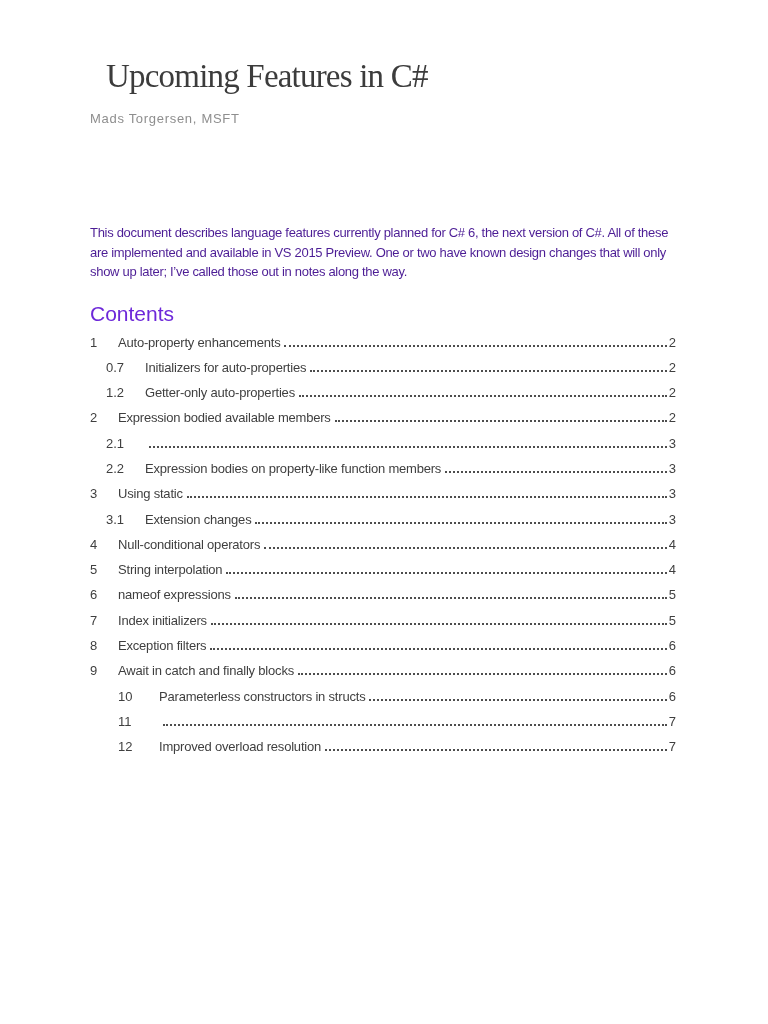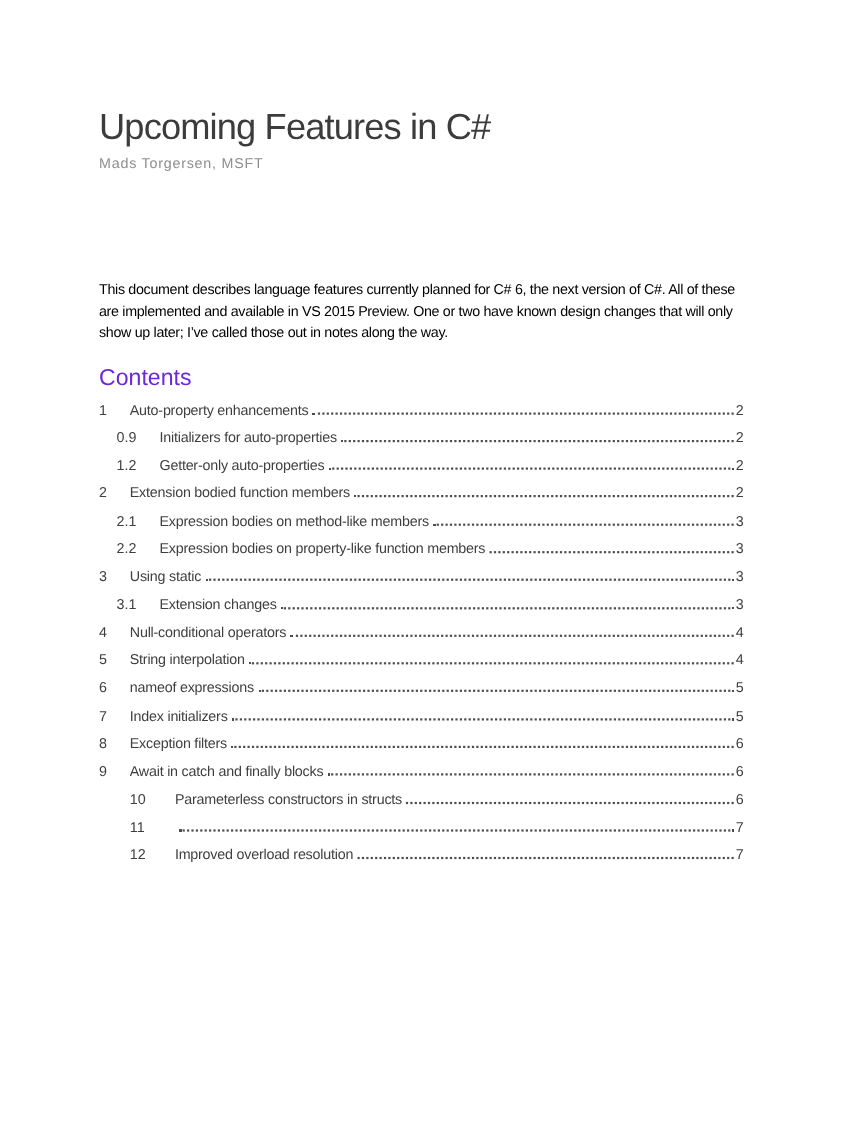--- a/index.html
+++ b/index.html
@@ -13,27 +13,28 @@
     height: 1024px;
     background: #ffffff;
     overflow: hidden;
     font-family: "Liberation Sans", "DejaVu Sans", sans-serif;
     color: #3f3f3f;
   }
   .content {
     padding: 0 92px 0 90px;
   }
   .doc-title {
-    margin: 0;
-    padding-top: 96px;
+    margin: 16px;
+    padding-top: 41px;
     font-size: 33px;
     font-weight: 300;
     letter-spacing: -0.8px;
     line-height: 38px;
     color: #3c3c3c;
+    font-family: Liberation Serif, serif;
   }
   .doc-subtitle {
     margin-top: 7px;
     font-size: 13px;
     letter-spacing: 0.7px;
     color: #8e8e8e;
   }
   .intro {
     margin: 97px 0 0 0;
     font-size: 13px;
@@ -91,50 +92,49 @@
     flex: 0 0 auto;
   }
 </style>
 </head>
 <body>
 
 <div class="page" style="background: rgb(255, 255, 255);">
   <div class="content">
     <h1 class="doc-title" style="color: rgb(60, 60, 60);">Upcoming Features in C#</h1>
     <div class="doc-subtitle" style="color: rgb(142, 142, 142);">Mads Torgersen, MSFT</div>
-    <p class="intro" style="color: #000000;">This document describes language features currently planned for C# 6, the next version of C#. All of these are implemented and available in VS 2015 Preview. One or two have known design changes that will only show up later; I’ve called those out in notes along the way.</p>
+    <p class="intro" style="color: #4c1d95;">This document describes language features currently planned for C# 6, the next version of C#. All of these are implemented and available in VS 2015 Preview. One or two have known design changes that will only show up later; I’ve called those out in notes along the way.</p>
     <h2 class="contents-heading" style="color: #6d28d9;">Contents</h2>
     <div class="toc" id="toc">
         <div class="toc-row level1">
           <span class="toc-num">1</span>
           <span class="toc-label">Auto-property enhancements</span>
           <span class="toc-leader"></span>
           <span class="toc-page">2</span>
         </div>
         <div class="toc-row level2">
-          <span class="toc-num">0.9</span>
+          <span class="toc-num">0.7</span>
           <span class="toc-label">Initializers for auto-properties</span>
           <span class="toc-leader"></span>
           <span class="toc-page">2</span>
         </div>
         <div class="toc-row level2">
           <span class="toc-num">1.2</span>
           <span class="toc-label">Getter-only auto-properties</span>
           <span class="toc-leader"></span>
           <span class="toc-page">2</span>
         </div>
         <div class="toc-row level1">
           <span class="toc-num">2</span>
-          <span class="toc-label">Extension bodied function members</span>
+          <span class="toc-label">Expression bodied available members</span>
           <span class="toc-leader"></span>
           <span class="toc-page">2</span>
         </div>
         <div class="toc-row level2">
           <span class="toc-num">2.1</span>
-          <span class="toc-label">Expression bodies on method-like members</span>
           <span class="toc-leader"></span>
           <span class="toc-page">3</span>
         </div>
         <div class="toc-row level2">
           <span class="toc-num">2.2</span>
           <span class="toc-label">Expression bodies on property-like function members</span>
           <span class="toc-leader"></span>
           <span class="toc-page">3</span>
         </div>
         <div class="toc-row level1">

